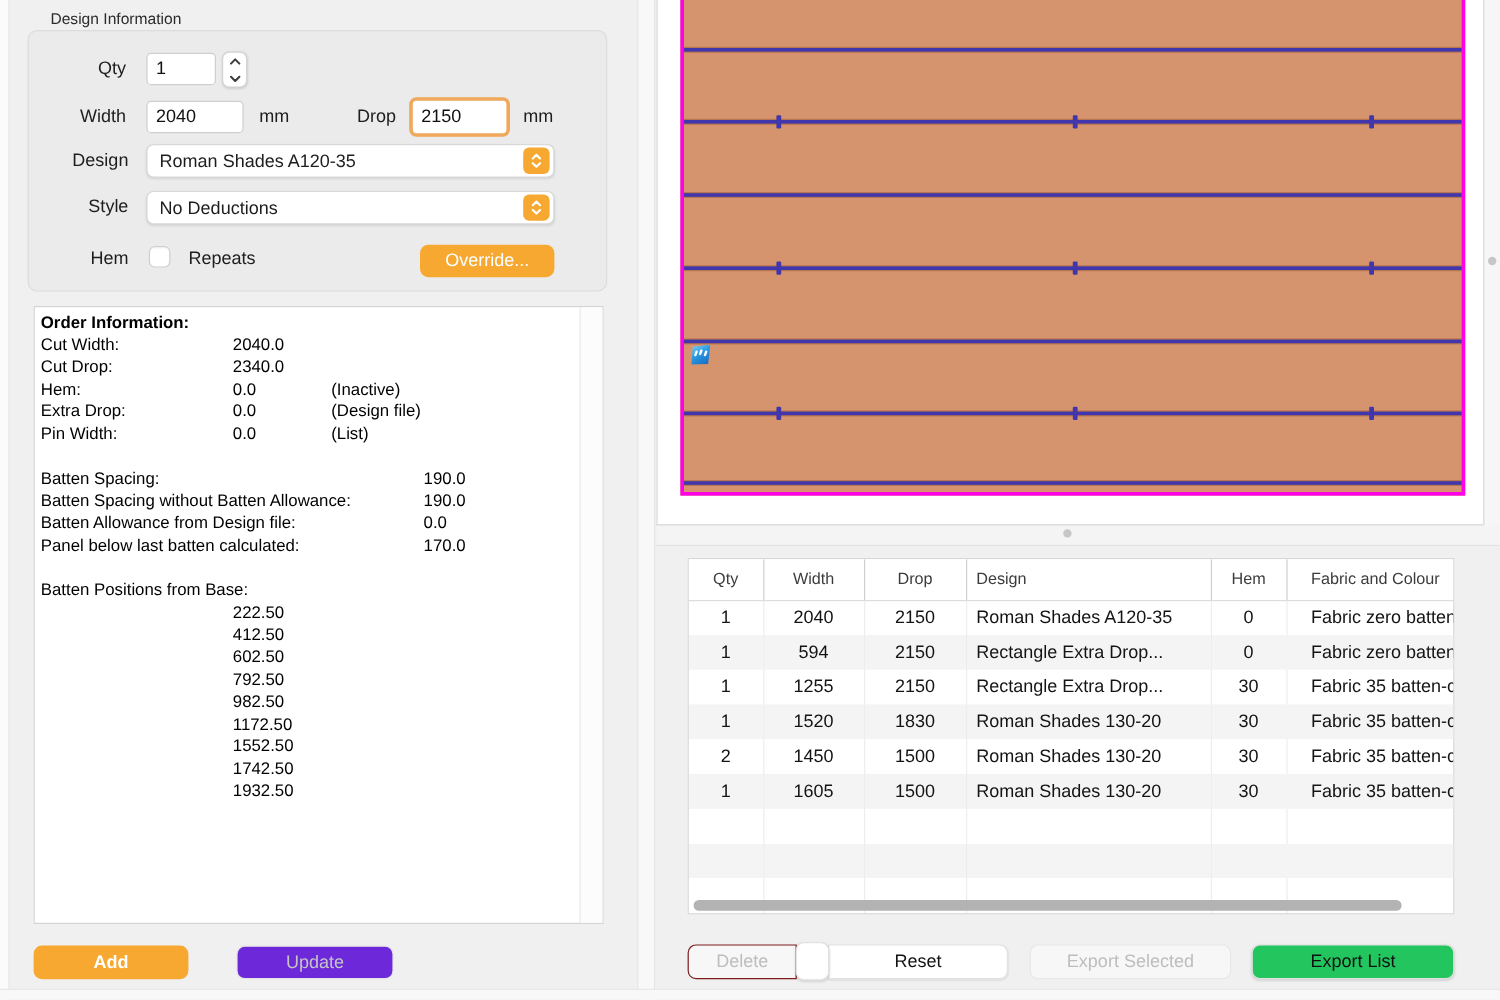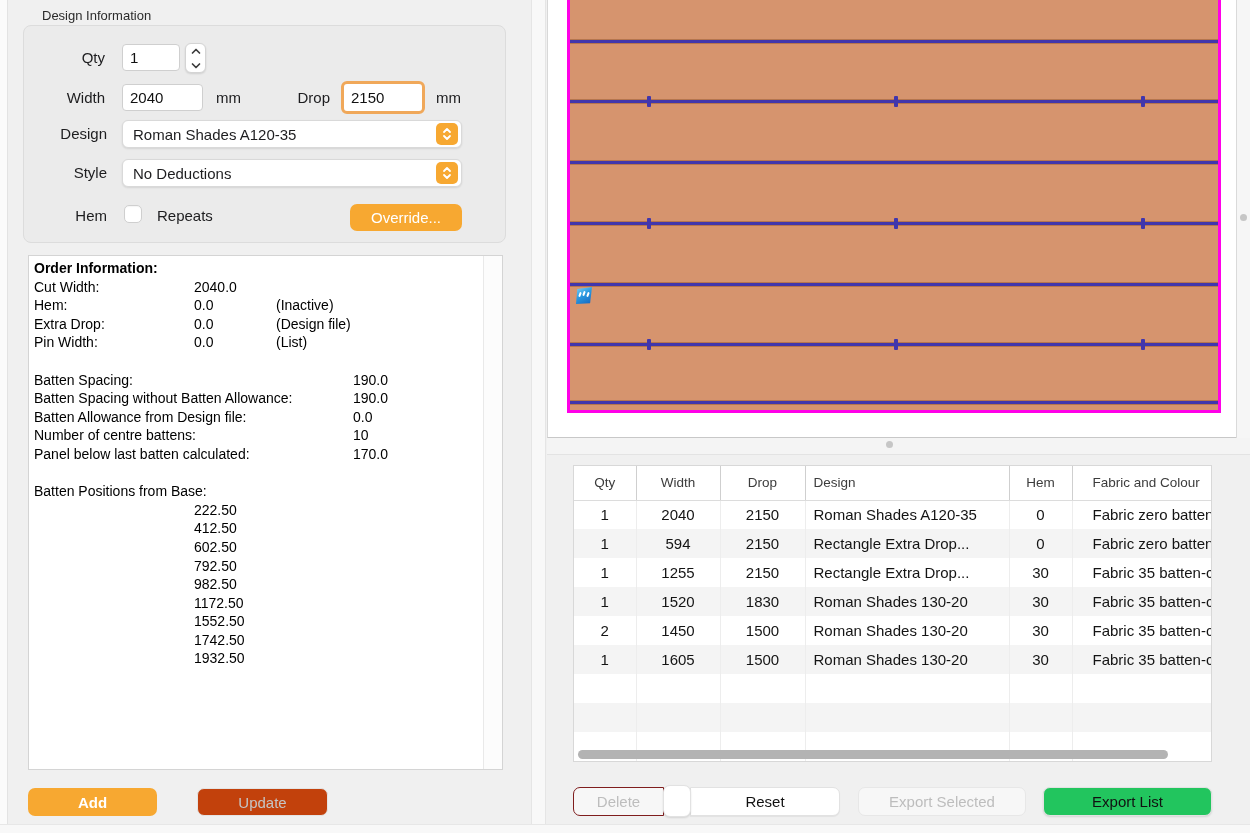--- a/index.html
+++ b/index.html
@@ -52,21 +52,21 @@
   #order-lines{left:0;top:4px;width:450px;}
   .oi-line{position:relative;height:18.6px;font-size:14px;color:#000;white-space:nowrap;}
   .oi-bold{font-weight:bold;}
   .oi-l{position:absolute;left:5px;}
   .oi-v1{position:absolute;left:165px;}
   .oi-n{position:absolute;left:247px;}
   .oi-v2{position:absolute;left:324px;}
   
   .btn{display:flex;align-items:center;justify-content:center;font-size:15px;border-radius:7px;cursor:default;}
   #add-button{left:28px;top:788px;width:129px;height:28px;color:#fff;font-weight:600;}
-  #update-button{left:197px;top:788px;width:131px;height:28px;background:#c2410c;
+  #update-button{left:197px;top:788px;width:131px;height:28px;background:#6d28d9;
     border:1px solid #e4e4e4;color:#c5c5c5;}
   
   #canvas{left:547px;top:0;width:689px;height:438px;background:#fff;
     border-left:1px solid #d8d8d8;border-bottom:1px solid #c8c8c8;overflow:hidden;}
   #fabric-panel{left:19px;top:-10px;width:654px;height:423px;border:3px solid #ff00e8;background:#d6946e;}
   .batten{position:absolute;left:22px;width:648px;height:3px;box-shadow:0 -1px 0 rgba(120,60,20,.35),0 1px 0 rgba(120,60,20,.35);}
   .batten-tick{position:absolute;width:4px;height:11px;border-radius:1px;}
   #annotation-icon{left:28px;top:287px;width:16px;height:17px;
     background:linear-gradient(150deg,#7fd4f8 0%,#2a9ae0 45%,#1565c0 100%);
     clip-path:polygon(8% 12%,100% 0%,88% 96%,0% 100%);}
@@ -167,20 +167,24 @@
 <div class="abs" id="order-box">
   <div class="abs" id="order-lines">
       <div class="oi-line oi-bold">
         <span class="oi-l">Order Information:</span>
       </div>
       <div class="oi-line">
         <span class="oi-l">Cut Width:</span>
         <span class="oi-v1">2040.0</span>
       </div>
       <div class="oi-line">
+        <span class="oi-l">Cut Drop:</span>
+        <span class="oi-v1">2340.0</span>
+      </div>
+      <div class="oi-line">
         <span class="oi-l">Hem:</span>
         <span class="oi-v1">0.0</span>
         <span class="oi-n">(Inactive)</span>
       </div>
       <div class="oi-line">
         <span class="oi-l">Extra Drop:</span>
         <span class="oi-v1">0.0</span>
         <span class="oi-n">(Design file)</span>
       </div>
       <div class="oi-line">
@@ -193,24 +197,20 @@
         <span class="oi-l">Batten Spacing:</span>
         <span class="oi-v2">190.0</span>
       </div>
       <div class="oi-line">
         <span class="oi-l">Batten Spacing without Batten Allowance:</span>
         <span class="oi-v2">190.0</span>
       </div>
       <div class="oi-line">
         <span class="oi-l">Batten Allowance from Design file:</span>
         <span class="oi-v2">0.0</span>
-      </div>
-      <div class="oi-line">
-        <span class="oi-l">Number of centre battens:</span>
-        <span class="oi-v2">10</span>
       </div>
       <div class="oi-line">
         <span class="oi-l">Panel below last batten calculated:</span>
         <span class="oi-v2">170.0</span>
       </div>
       <div class="oi-line"></div>
       <div class="oi-line">
         <span class="oi-l">Batten Positions from Base:</span>
       </div>
       <div class="oi-line">

